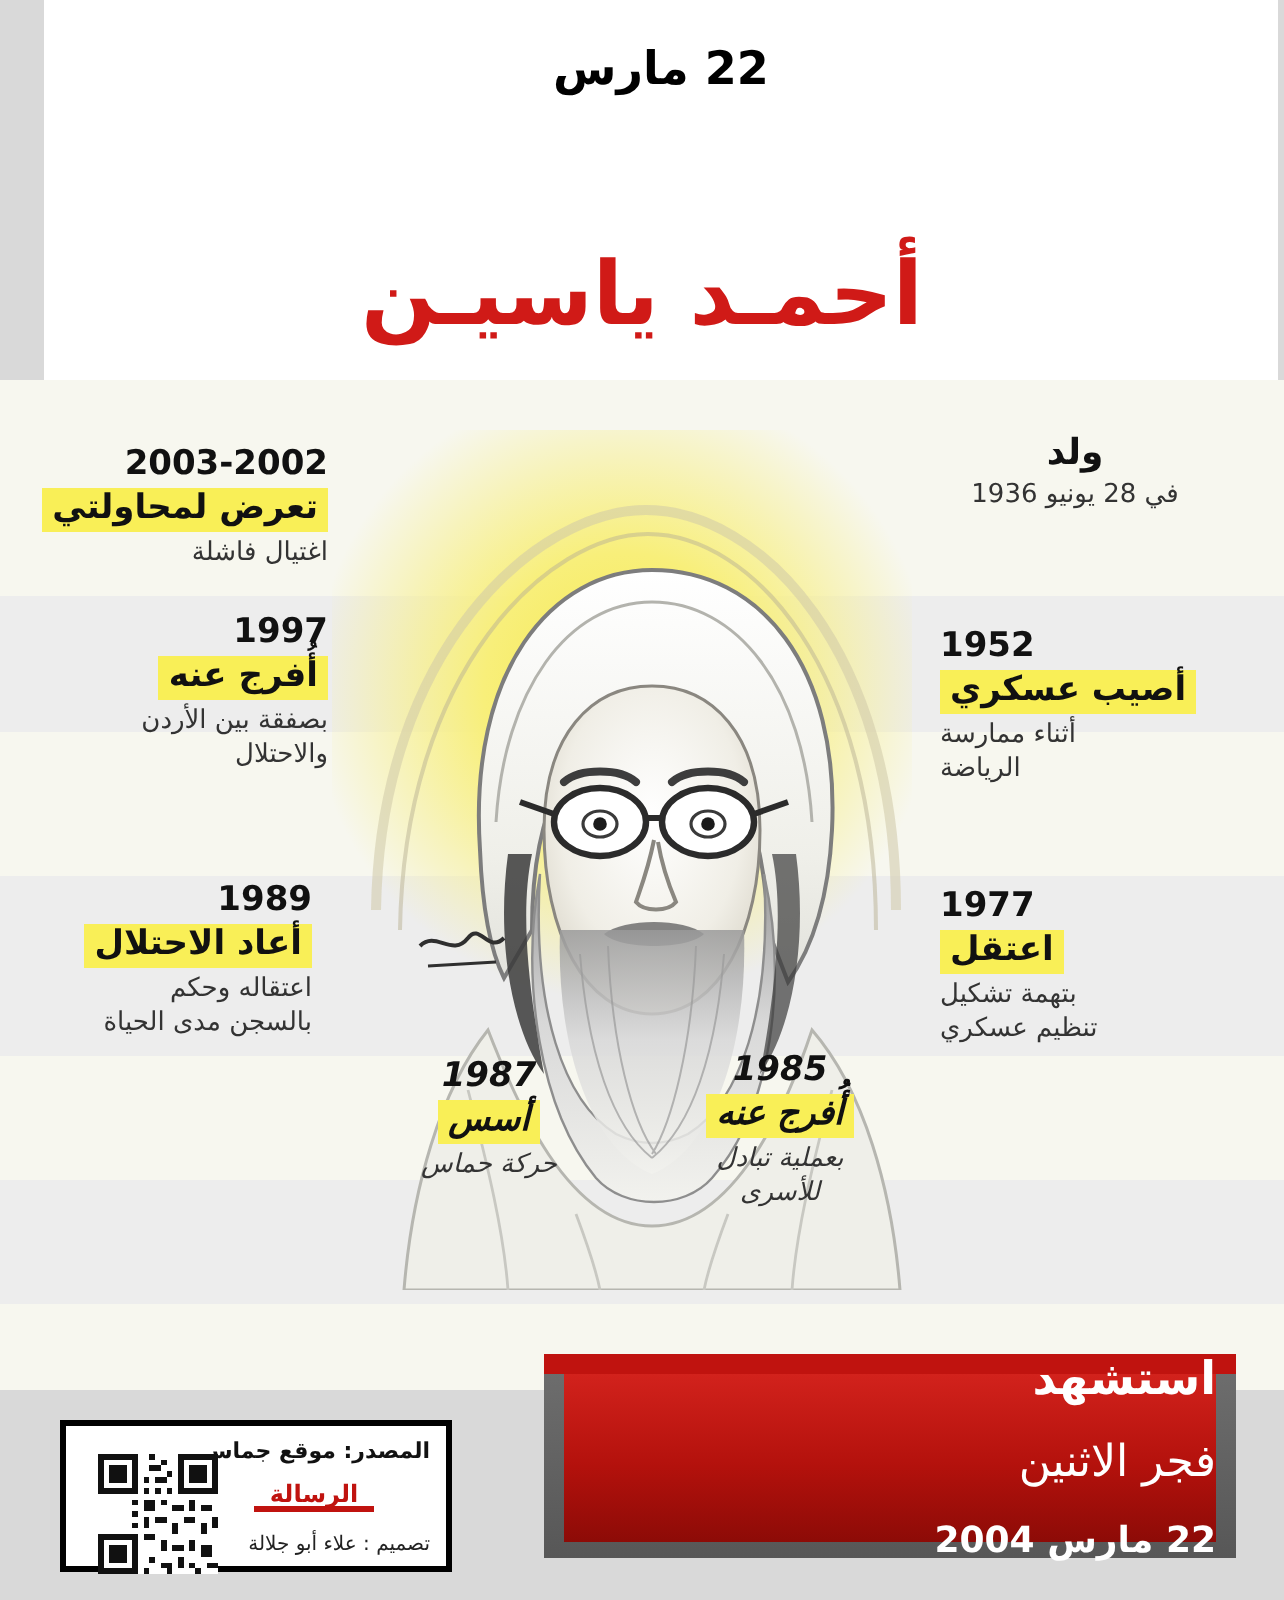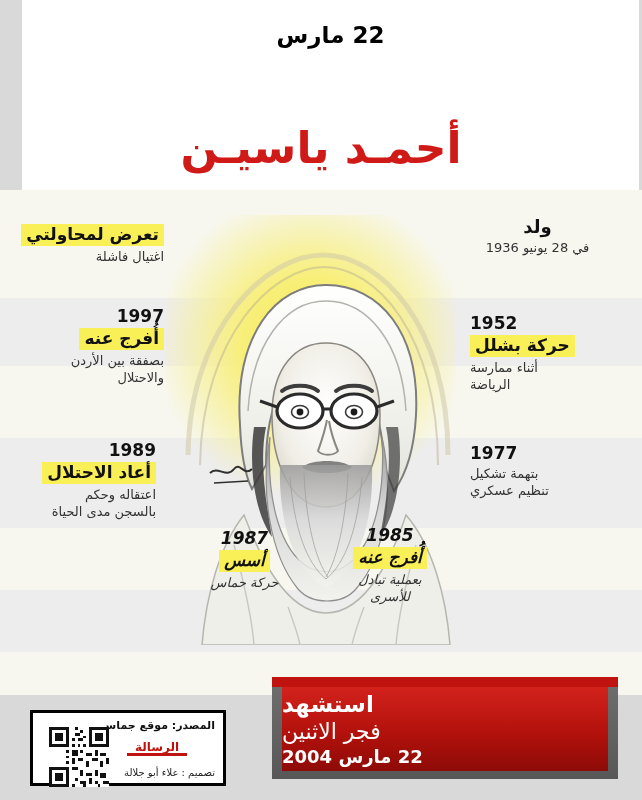--- a/index.html
+++ b/index.html
@@ -109,22 +109,22 @@
     position: absolute; left: 272px; top: 677px; width: 346px; height: 102px;
     background: linear-gradient(180deg, #6f6f6f 0%, #575757 100%);
   }
   .martyr .redbar {
     position: absolute; left: 0; top: 0; width: 100%; height: 10px;
     background: #c0130f;
   }
   .martyr .inner {
     position: absolute; left: 10px; top: 10px; right: 10px; bottom: 8px;
     background: linear-gradient(180deg, #d2221c 0%, #b3110c 55%, #8d0b07 100%);
-    display: flex; flex-direction: column; align-items: flex-end; justify-content: center;
-    gap: 2px;
+    display: flex; flex-direction: column; align-items: flex-start; justify-content: center;
+    gap: 16px;
   }
   .martyr .m-title { color:#fff; font-size: 23px; font-weight: bold; }
   .martyr .m-line  { color:#fff; font-size: 22px; }
   .martyr .m-line2 { color:#fff; font-size: 18px; font-weight: bold; }
 
   
   .footer { position: absolute; left: 0; top: 695px; width: 642px; height: 105px; background: #d9d9d9; }
   .credit-card {
     position: absolute; left: 30px; top: 15px; width: 196px; height: 76px;
     background: #ffffff; border: 3px solid #000000;
@@ -237,20 +237,21 @@
         <path d="M66 268 L100 266" stroke="#2f2f2f" stroke-width="1.5"></path>
       </svg>
     </div>
 
     <div class="entry e-born">
       <div class="yr">ولد</div>
       <div class="sub">في 28 يونيو 1936</div>
     </div>
 
     <div class="entry right e-2002">
+      <div class="yr">2003-2002</div>
       <div><span class="hl">تعرض لمحاولتي</span></div>
       <div class="sub">اغتيال فاشلة</div>
     </div>
 
     <div class="entry right e-1997">
       <div class="yr">1997</div>
       <div><span class="hl">أُفرج عنه</span></div>
       <div class="sub" style="white-space:pre-line">بصفقة بين الأردن
 والاحتلال</div>
     </div>
@@ -263,27 +264,28 @@
     </div>
 
     <div class="entry center e-1987">
       <div class="yr">1987</div>
       <div><span class="hl">أسس</span></div>
       <div class="sub">حركة حماس</div>
     </div>
 
     <div class="entry left e-1952">
       <div class="yr">1952</div>
-      <div><span class="hl">حركة بشلل</span></div>
+      <div><span class="hl">أصيب عسكري</span></div>
       <div class="sub" style="white-space:pre-line">أثناء ممارسة
 الرياضة</div>
     </div>
 
     <div class="entry left e-1983">
       <div class="yr">1977</div>
+      <div><span class="hl">اعتقل</span></div>
       <div class="sub" style="white-space:pre-line">بتهمة تشكيل
 تنظيم عسكري</div>
     </div>
 
     <div class="entry center e-1985">
       <div class="yr">1985</div>
       <div><span class="hl">أُفرج عنه</span></div>
       <div class="sub" style="white-space:pre-line">بعملية تبادل
 للأسرى</div>
     </div>

